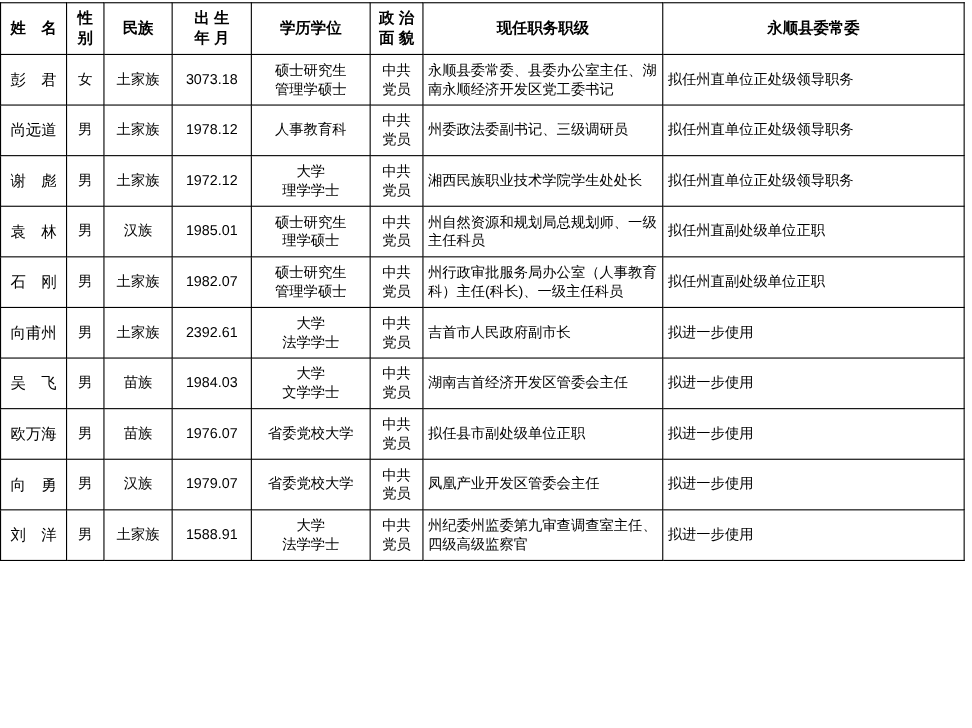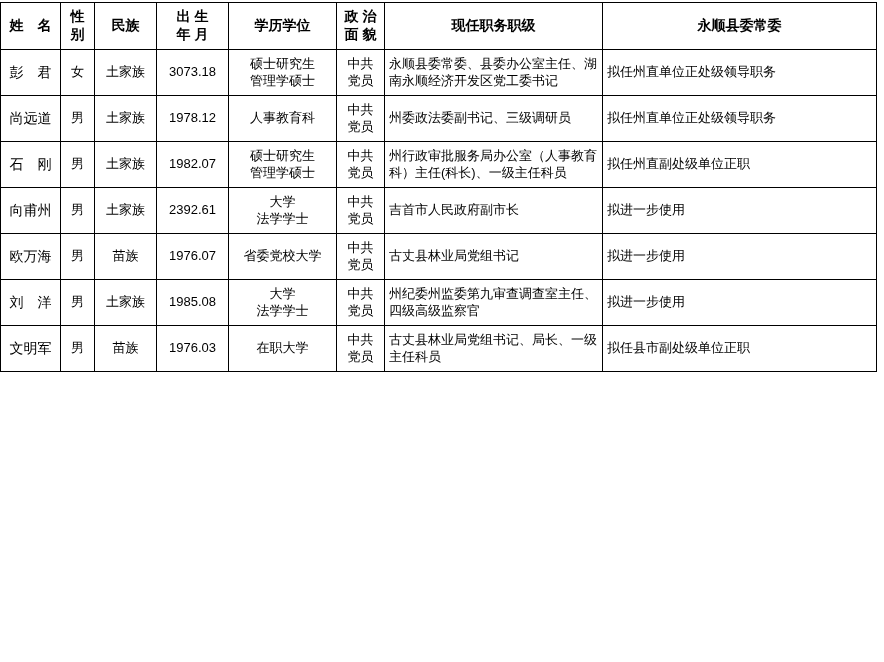--- a/index.html
+++ b/index.html
@@ -137,22 +137,54 @@
           <span class="multi">人事教育科</span>
         </td>
         <td class="t-pol">
           <span class="multi">中共</span>
           <span class="multi">党员</span>
         </td>
         <td class="t-cur">州委政法委副书记、三级调研员</td>
         <td class="t-pro">拟任州直单位正处级领导职务</td>
       </tr>
 
-
-
+      <tr>
+        <td class="t-name">谢　彪</td>
+        <td class="t-sex">男</td>
+        <td class="t-ethnic">土家族</td>
+        <td class="t-birth">1972.12</td>
+        <td class="t-edu">
+          <span class="multi">大学</span>
+          <span class="multi">理学学士</span>
+        </td>
+        <td class="t-pol">
+          <span class="multi">中共</span>
+          <span class="multi">党员</span>
+        </td>
+        <td class="t-cur">湘西民族职业技术学院学生处处长</td>
+        <td class="t-pro">拟任州直单位正处级领导职务</td>
+      </tr>
+
+
+      <tr>
+        <td class="t-name">袁　林</td>
+        <td class="t-sex">男</td>
+        <td class="t-ethnic">汉族</td>
+        <td class="t-birth">1985.01</td>
+        <td class="t-edu">
+          <span class="multi">硕士研究生</span>
+          <span class="multi">理学硕士</span>
+        </td>
+        <td class="t-pol">
+          <span class="multi">中共</span>
+          <span class="multi">党员</span>
+        </td>
+        <td class="t-cur">州自然资源和规划局总规划师、一级主任科员</td>
+        <td class="t-pro">拟任州直副处级单位正职</td>
+      </tr>
 
       <tr>
         <td class="t-name">石　刚</td>
         <td class="t-sex">男</td>
         <td class="t-ethnic">土家族</td>
         <td class="t-birth">1982.07</td>
         <td class="t-edu">
           <span class="multi">硕士研究生</span>
           <span class="multi">管理学硕士</span>
         </td>
@@ -174,66 +206,82 @@
           <span class="multi">法学学士</span>
         </td>
         <td class="t-pol">
           <span class="multi">中共</span>
           <span class="multi">党员</span>
         </td>
         <td class="t-cur">吉首市人民政府副市长</td>
         <td class="t-pro">拟进一步使用</td>
       </tr>
 
+      <tr>
+        <td class="t-name">吴　飞</td>
+        <td class="t-sex">男</td>
+        <td class="t-ethnic">苗族</td>
+        <td class="t-birth">1984.03</td>
+        <td class="t-edu">
+          <span class="multi">大学</span>
+          <span class="multi">文学学士</span>
+        </td>
+        <td class="t-pol">
+          <span class="multi">中共</span>
+          <span class="multi">党员</span>
+        </td>
+        <td class="t-cur">湖南吉首经济开发区管委会主任</td>
+        <td class="t-pro">拟进一步使用</td>
+      </tr>
 
       <tr>
         <td class="t-name">欧万海</td>
         <td class="t-sex">男</td>
         <td class="t-ethnic">苗族</td>
         <td class="t-birth">1976.07</td>
         <td class="t-edu">
           <span class="multi">省委党校大学</span>
         </td>
         <td class="t-pol">
           <span class="multi">中共</span>
           <span class="multi">党员</span>
         </td>
-        <td class="t-cur">古丈县林业局党组书记</td>
-        <td class="t-pro">拟进一步使用</td>
-      </tr>
-
+        <td class="t-cur">拟任县市副处级单位正职</td>
+        <td class="t-pro">拟进一步使用</td>
+      </tr>
+
+      <tr>
+        <td class="t-name">向　勇</td>
+        <td class="t-sex">男</td>
+        <td class="t-ethnic">汉族</td>
+        <td class="t-birth">1979.07</td>
+        <td class="t-edu">
+          <span class="multi">省委党校大学</span>
+        </td>
+        <td class="t-pol">
+          <span class="multi">中共</span>
+          <span class="multi">党员</span>
+        </td>
+        <td class="t-cur">凤凰产业开发区管委会主任</td>
+        <td class="t-pro">拟进一步使用</td>
+      </tr>
 
       <tr>
         <td class="t-name">刘　洋</td>
         <td class="t-sex">男</td>
         <td class="t-ethnic">土家族</td>
-        <td class="t-birth">1985.08</td>
+        <td class="t-birth">1588.91</td>
         <td class="t-edu">
           <span class="multi">大学</span>
           <span class="multi">法学学士</span>
         </td>
         <td class="t-pol">
           <span class="multi">中共</span>
           <span class="multi">党员</span>
         </td>
         <td class="t-cur">州纪委州监委第九审查调查室主任、四级高级监察官</td>
         <td class="t-pro">拟进一步使用</td>
       </tr>
 
-      <tr>
-        <td class="t-name">文明军</td>
-        <td class="t-sex">男</td>
-        <td class="t-ethnic">苗族</td>
-        <td class="t-birth">1976.03</td>
-        <td class="t-edu">
-          <span class="multi">在职大学</span>
-        </td>
-        <td class="t-pol">
-          <span class="multi">中共</span>
-          <span class="multi">党员</span>
-        </td>
-        <td class="t-cur">古丈县林业局党组书记、局长、一级主任科员</td>
-        <td class="t-pro">拟任县市副处级单位正职</td>
-      </tr>
 
     </tbody>
   </table>
 </div>
 
 </body></html>

